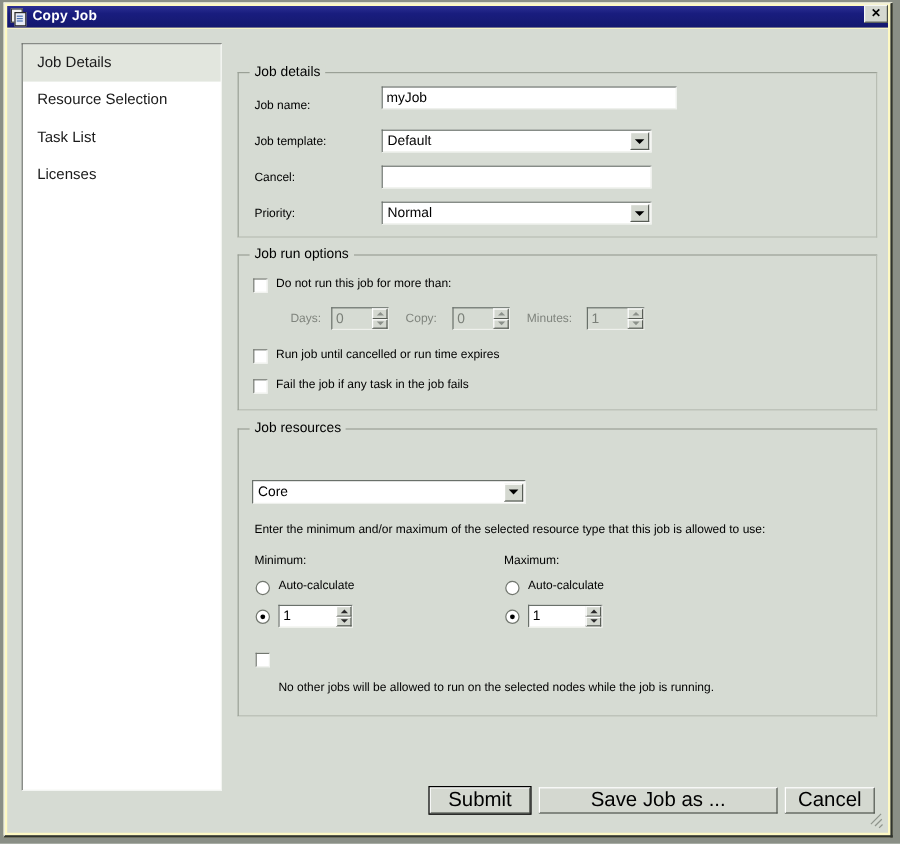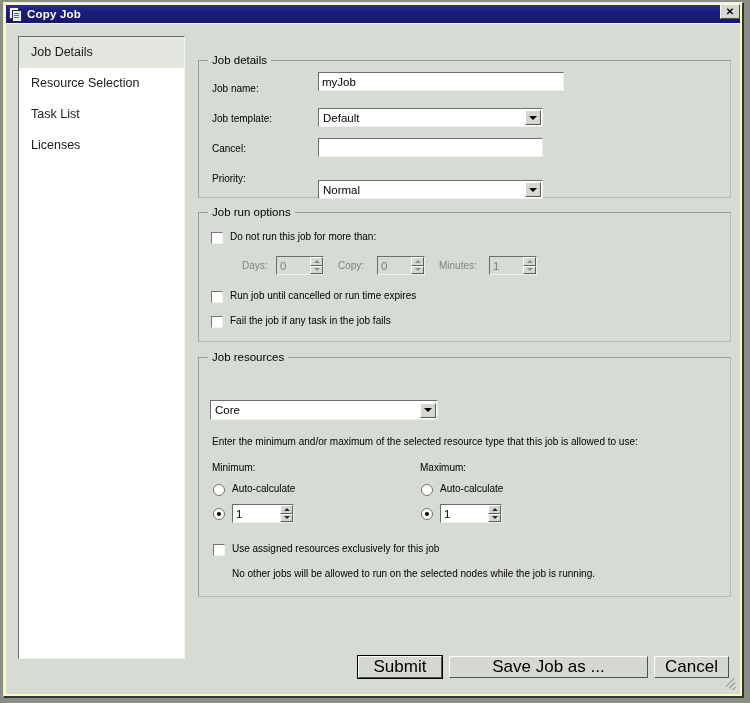--- a/index.html
+++ b/index.html
@@ -274,21 +274,21 @@
         <span class="val">Default</span>
         <span class="arrow">
             <i class="tri-down"></i>
           </span>
       </div>
 
       <span class="lbl" style="left:13px;top:82px;">Cancel:</span>
       <input class="tbox" style="left: 119px; top: 77px; width: 225px; height: 19px;" value="">
 
       <span class="lbl" style="left:13px;top:112px;">Priority:</span>
-      <div class="combo" style="left:119px;top:107px;width:225px;height:19px;margin-top:12px;">
+      <div class="combo" style="left:119px;top:107px;width:225px;height:19px;">
         <span class="val">Normal</span>
         <span class="arrow">
             <i class="tri-down"></i>
           </span>
       </div>
     </div>
 
     <div class="group" id="grp-run">
       <span class="legend">Job run options</span>
 
@@ -380,21 +380,20 @@
           <div>
               <i class="tri-up-s"></i>
             </div>
           <div>
               <i class="tri-down-s"></i>
             </div>
         </span>
       </div>
 
       <span class="cb" style="left:14px;top:186px;"></span>
-      <span class="lbl" style="left:33px;top:185px;">Use assigned resources exclusively for this job</span>
       <span class="lbl" style="left:33px;top:210px;">No other jobs will be allowed to run on the selected nodes while the job is running.</span>
     </div>
 
     <div class="btn default" style="left:352px;top:632px;width:84px;">Submit</div>
     <div class="btn" style="left:443px;top:632px;width:199px;">Save Job as ...</div>
     <div class="btn" style="left:648px;top:632px;width:75px;">Cancel</div>
 
     <div class="grip">
         <i></i>
         <i></i>

